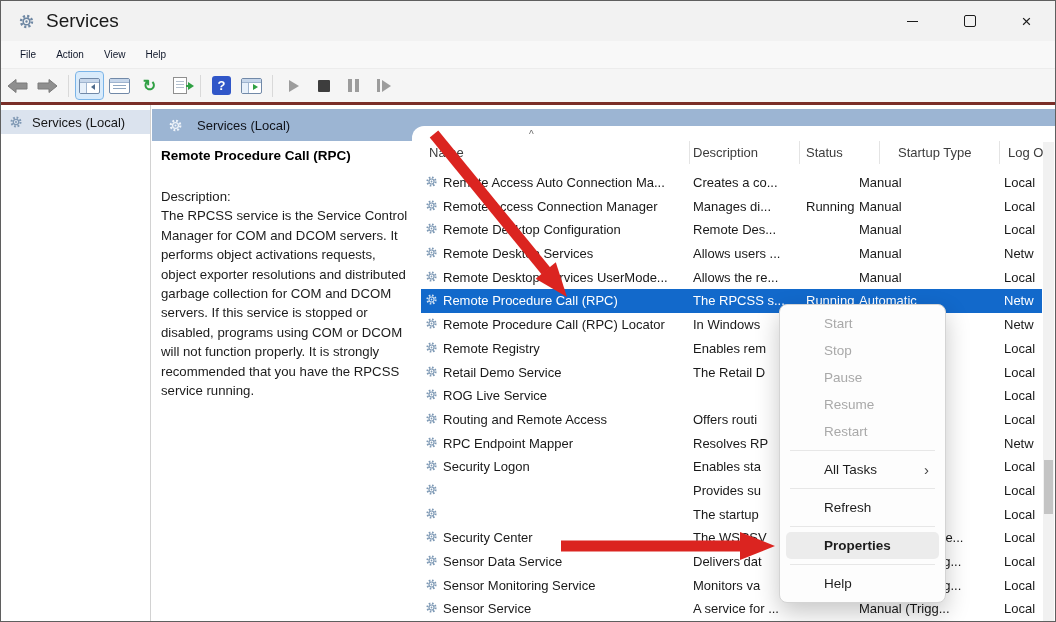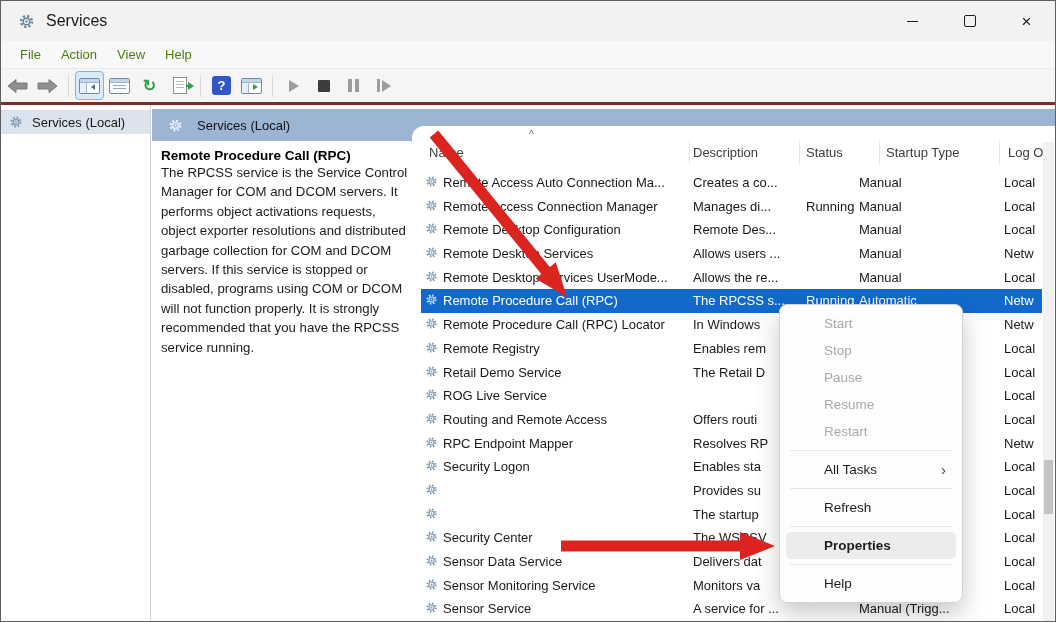--- a/index.html
+++ b/index.html
@@ -3,30 +3,30 @@
 <meta charset="utf-8">
 <style>
   html,body{margin:0;padding:0;background:#ffffff;}
   .window{position:relative;width:1056px;height:622px;border:1px solid #5f5f5f;box-sizing:border-box;
           font-family:"Liberation Sans",sans-serif;overflow:hidden;background:#fff;}
   .abs{position:absolute;}
 
   
   .titlebar{left:0;top:0;right:0;height:40px;background:#f2f2f2;display:flex;align-items:center;}
   .app-icon{margin-left:17px;color:#6e87a3;display:flex;}
-  .title-text{margin-left:11px;font-size:16px;color:#191919;}
+  .title-text{margin-left:11px;font-size:19px;color:#191919;}
   .win-controls{position:absolute;right:0;top:0;height:40px;display:flex;}
   .win-btn{width:57px;height:40px;display:flex;align-items:center;justify-content:center;color:#1c1c1c;}
   .min-glyph{width:11px;height:1px;background:#1c1c1c;}
   .max-glyph{width:10px;height:10px;border:1px solid #1c1c1c;border-radius:2px;}
   .close-glyph{font-size:17px;font-weight:300;line-height:1;}
 
   
   .menubar{left:0;top:40px;right:0;height:27px;background:#f8f8f8;display:flex;align-items:center;padding-left:9px;}
-  .menu-word{padding:0 10px;font-size:13px;color:#4d7c0f;}
+  .menu-word{padding:0 10px;font-size:10px;color:#0f172a;}
 
   
   .toolbar{left:0;top:67px;right:0;height:34px;background:#f5f5f5;border-top:1px solid #ececec;
            display:flex;align-items:center;padding-left:3px;gap:3px;box-sizing:border-box;}
   .tb-btn{height:27px;min-width:27px;display:flex;align-items:center;justify-content:center;border-radius:3px;}
   .tb-btn.active{background:#d9ebfb;outline:1px solid #7ab4e8;}
   .tb-sep{width:1px;height:22px;background:#d9d9d9;margin:0 4px;}
   .wi{width:19px;height:14px;border:1px solid #7189a8;background:#fff;position:relative;border-radius:2px;}
   .wi .top{position:absolute;left:0;right:0;top:0;height:3px;background:#c6d6ea;border-bottom:1px solid #9fb4cf;}
   .wi .side{position:absolute;left:0;top:4px;bottom:0;width:6px;background:#e7f0fa;border-right:1px solid #9fb4cf;}
@@ -60,21 +60,21 @@
   .band .gear{color:#eef3f9;}
 
   .detail{position:absolute;left:9px;top:43px;width:252px;}
   .d-title{font-size:13.5px;font-weight:700;color:#000;}
   .d-label{margin-top:24px;font-size:13.2px;color:#1c1c1c;line-height:19.4px;}
   .d-body{font-size:13.2px;color:#1c1c1c;line-height:19.4px;}
 
   
   .card{position:absolute;left:260px;top:21px;right:0;bottom:0;background:#fff;border-top-left-radius:12px;overflow:hidden;}
   .hdr-cell{position:absolute;top:19px;font-size:13px;color:#3c3c3c;white-space:nowrap;}
-  .h-name{left:17px;}.h-desc{left:281px;}.h-status{left:394px;}.h-startup{left:474px;}.h-log{left:596px;}
+  .h-name{left:17px;}.h-desc{left:281px;}.h-status{left:394px;}.h-startup{left:486px;}.h-log{left:596px;}
   .hdr-line{position:absolute;top:15px;height:23px;width:1px;background:#e4e4e4;}
   .sort-glyph{position:absolute;left:117px;top:3px;font-size:10px;color:#6a6a6a;}
 
   .rows{position:absolute;left:0;top:45px;right:0;bottom:0;}
   .service-row{position:relative;height:23.7px;font-size:13px;color:#191919;}
   .service-row.selected{color:#fff;}
   .service-row.selected::before{content:"";position:absolute;left:9px;right:13px;top:0;bottom:0;background:#1269cb;}
   .service-row span,.service-row .c-icon{position:absolute;top:4px;white-space:nowrap;overflow:hidden;z-index:1;}
   .c-icon{left:13px;top:5px;color:#7e99b5;display:flex;}
   .service-row.selected .c-icon{color:#cfe0f2;}
@@ -82,21 +82,21 @@
   .c-desc{left:281px;width:106px;}
   .c-status{left:394px;width:76px;}
   .c-startup{left:447px;width:115px;}
   .c-frag{left:524px;width:72px;}
   .c-log{left:592px;width:46px;}
 
   .scrollbar{position:absolute;left:631px;width:11px;top:16px;bottom:0;background:#f1f1f1;}
   .scroll-thumb{position:absolute;left:1px;right:1px;top:318px;height:54px;background:#c4c4c4;}
 
   
-  .ctx-menu{left:778px;top:303px;width:184px;background:#fdfdfd;border:1px solid #d4d4d4;border-radius:8px;
+  .ctx-menu{left:778px;top:303px;width:167px;background:#fdfdfd;border:1px solid #d4d4d4;border-radius:8px;
             box-shadow:0 10px 24px rgba(0,0,0,.22);box-sizing:border-box;padding:5px 0;z-index:50;}
   .menu-item{height:27px;display:flex;align-items:center;padding-left:44px;position:relative;font-size:13.5px;color:#1d1d1d;}
   .menu-item.disabled{color:#a9a9a9;}
   .menu-item.bold .mi-label{font-weight:700;}
   .menu-item.highlighted{background:#ececec;border-radius:5px;margin:0 6px;padding-left:38px;}
   .mi-arrow{position:absolute;right:16px;font-size:15px;color:#454545;}
   .menu-sep{height:1px;background:#e7e7e7;margin:5px 10px;}
 
   .annot{left:0;top:0;width:1056px;height:622px;z-index:60;pointer-events:none;}
 </style>
@@ -224,20 +224,21 @@
   <div class="right-panel abs">
     <div class="band">
       <svg class="gear" width="15" height="15">
           <use href="#gear"></use>
         </svg>
       <span>Services (Local)</span>
     </div>
 
     <div class="detail">
       <div class="d-title">Remote Procedure Call (RPC)</div>
+      <div class="d-label">Description:</div>
       <div class="d-body">The RPCSS service is the Service Control Manager for COM and DCOM servers. It performs object activations requests, object exporter resolutions and distributed garbage collection for COM and DCOM servers. If this service is stopped or disabled, programs using COM or DCOM will not function properly. It is strongly recommended that you have the RPCSS service running.</div>
     </div>
 
     <div class="card">
       <span class="sort-glyph">^</span>
       <div class="hdr-cell h-name">Name</div>
       <div class="hdr-cell h-desc">Description</div>
       <div class="hdr-cell h-status">Status</div>
       <div class="hdr-cell h-startup">Startup Type</div>
       <div class="hdr-cell h-log">Log O</div>

